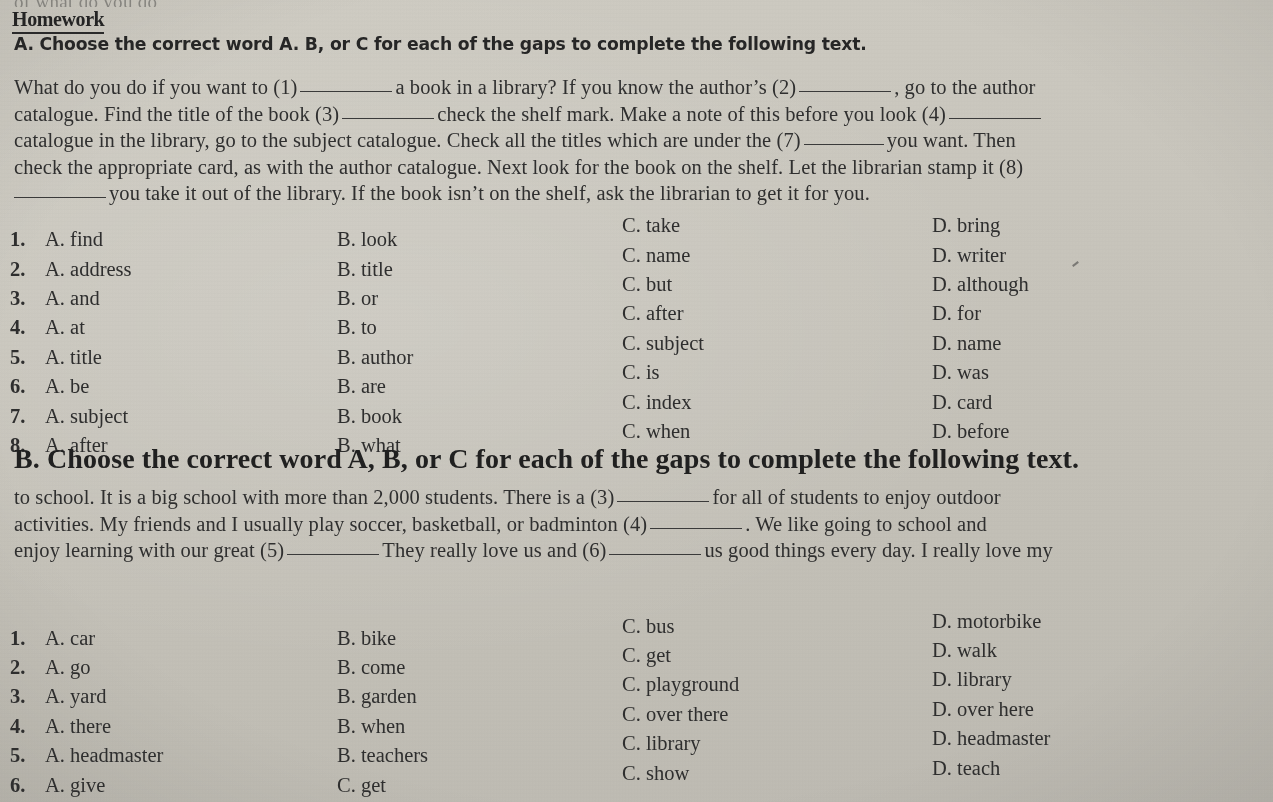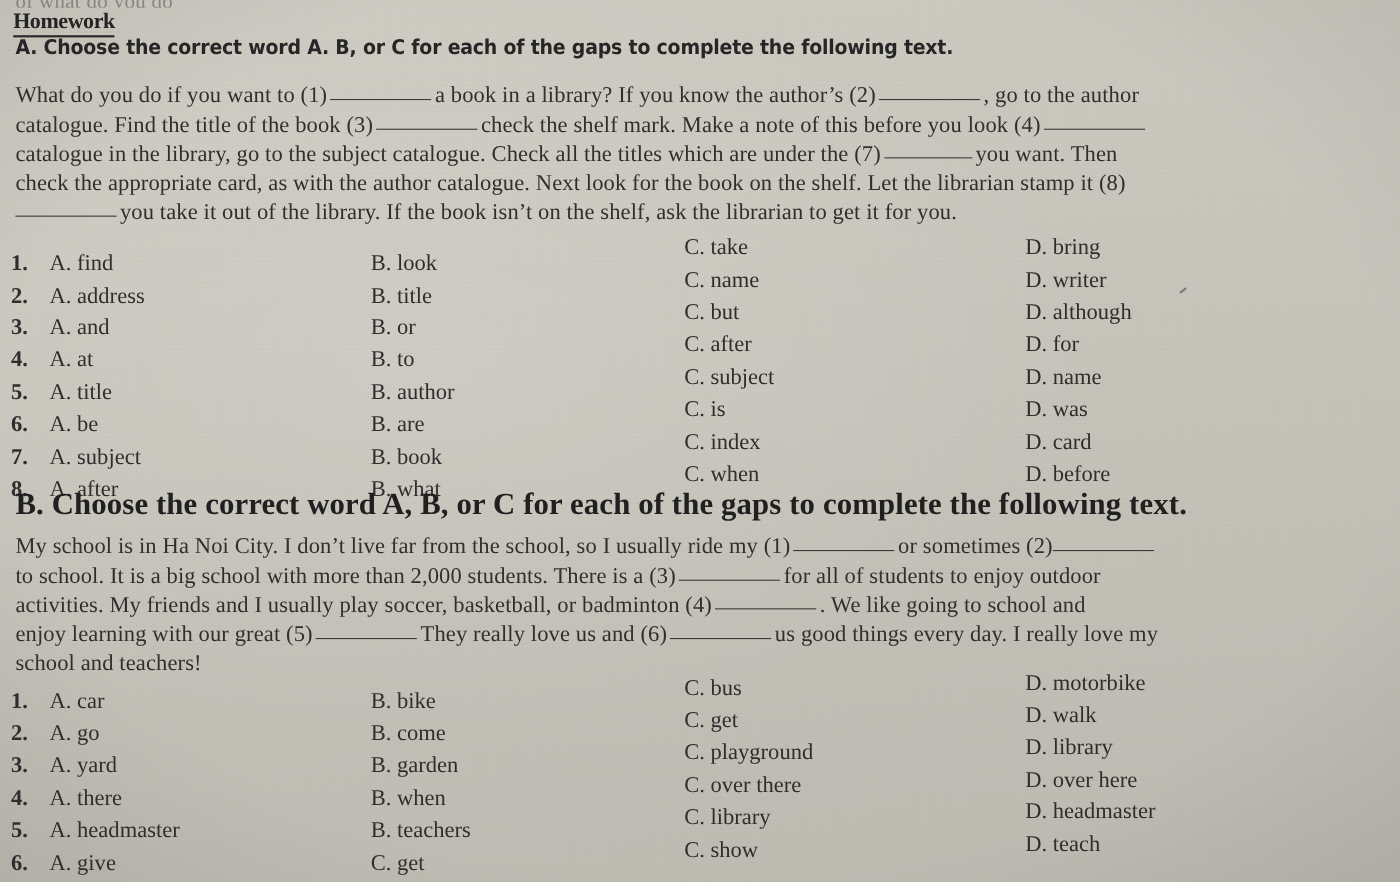--- a/index.html
+++ b/index.html
@@ -240,33 +240,27 @@
       <span class="c-c">C. when</span>
       <span class="c-d">D. before</span>
     </div>
 
     <div class="abs stray"></div>
 
     <div class="abs headB">B. Choose the correct word A, B, or C for each of the gaps to complete the following text.</div>
 
     <div class="abs para" style="top:468px">
       <div class="ln">
-        <span>My school is in Ha Noi City. I don’t live far from the school, so I usually ride my (1)</span><span class="gap g-lg"></span><span>or sometimes (2)</span><span class="gap g-lg" style="margin-left:0"></span>
-      </div>
-      <div class="ln">
         <span>to school. It is a big school with more than 2,000 students. There is a (3)</span><span class="gap g-lg"></span><span>for all of students to enjoy outdoor</span>
       </div>
       <div class="ln">
         <span>activities.  My friends and I usually play soccer, basketball, or badminton (4)</span><span class="gap g-lg"></span><span>. We like going to school and</span>
       </div>
       <div class="ln">
         <span>enjoy learning with our great (5)</span><span class="gap g-lg"></span><span>They really love us and (6)</span><span class="gap g-lg"></span><span>us good things every day. I really love my</span>
-      </div>
-      <div class="ln">
-        <span>school and teachers!</span>
       </div>
     </div>
 
     <div class="abs optrow optrowB" style="top:628px">
       <span class="c-num">1.</span>
       <span class="c-a">A. car</span>
       <span class="c-b">B. bike</span>
       <span class="c-c">C. bus</span>
       <span class="c-d">D. motorbike</span>
     </div>

